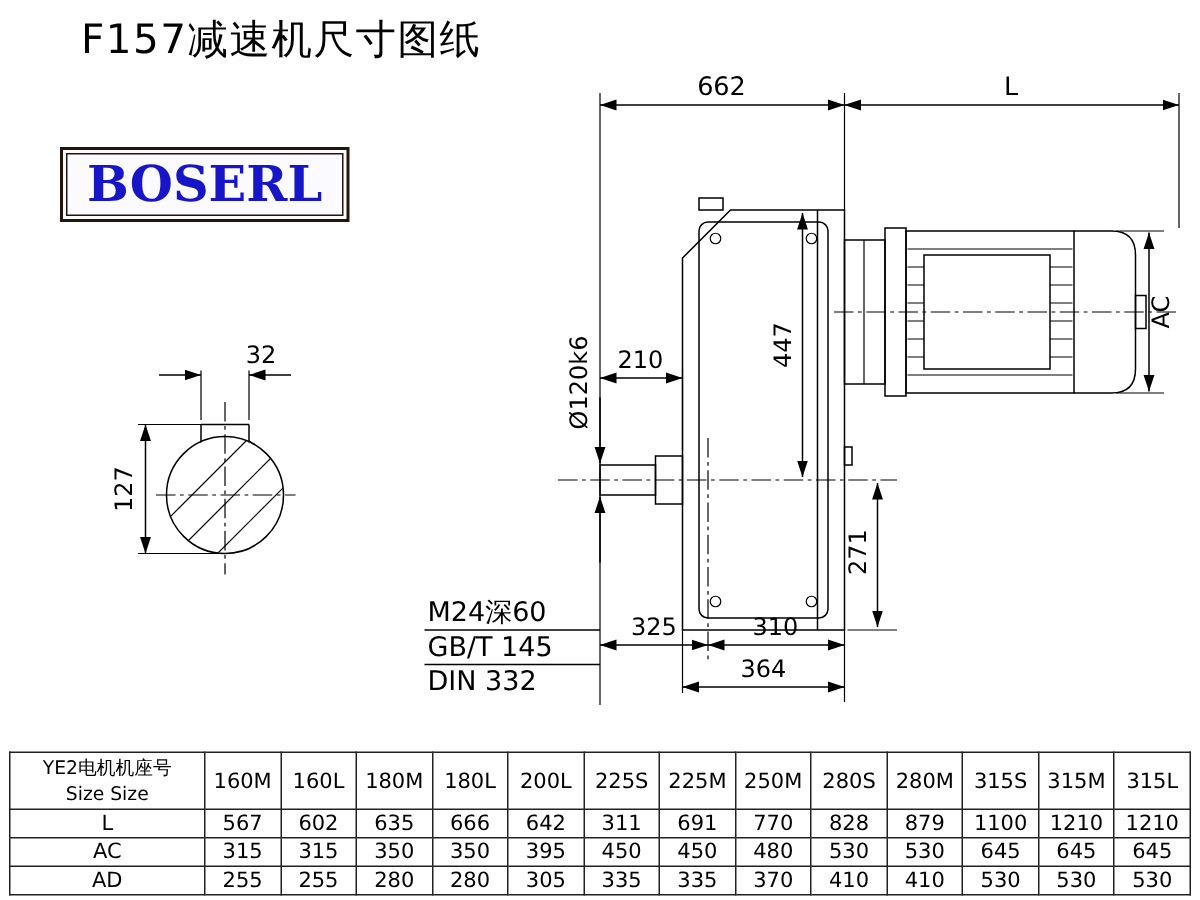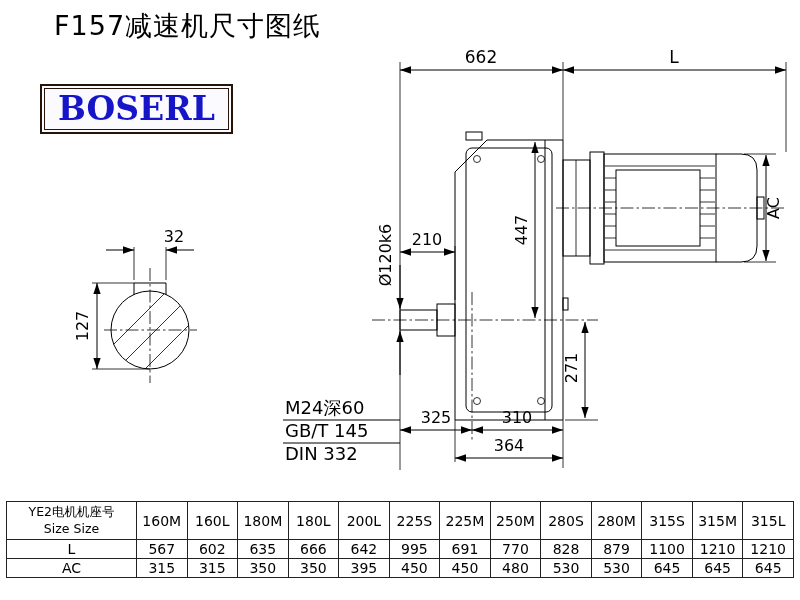--- a/index.html
+++ b/index.html
@@ -2,21 +2,21 @@
 <html><head>
 <meta charset="utf-8">
 <style>
   * { margin:0; padding:0; box-sizing:border-box; }
   html,body { width:800px; height:600px; background:#ffffff; overflow:hidden; position:relative;
               font-family:"DejaVu Sans", sans-serif; color:#000; }
 
   .page-title { position:absolute; left:54px; top:8px; font-size:27px; font-weight:normal;
                 letter-spacing:1px; }
 
-  .logo { position:absolute; left:40px; top:84px; border:2px solid #26140a; background:#fbfaff;
+  .logo { position:absolute; left:40px; top:98px; border:2px solid #26140a; background:#fbfaff;
           padding:2px; }
   .logo-inner { border:1px solid #26140a; padding:0 13px; font-family:"DejaVu Serif", serif;
                 font-size:33px; font-weight:bold; color:#1616c8; line-height:40px; }
 
   svg.drawing { position:absolute; left:0; top:0; }
   svg .ln   { stroke:#000; stroke-width:1; fill:none; }
   svg .thin { stroke:#000; stroke-width:0.8; fill:none; }
   svg .cl   { stroke:#000; stroke-width:0.8; fill:none; stroke-dasharray:13 3 2.5 3; }
   svg .fillw{ fill:#fff; stroke:#000; stroke-width:1; }
   svg text  { font-size:16px; fill:#000; font-family:"DejaVu Sans", sans-serif; }
@@ -213,21 +213,21 @@
           <th>315L</th>
         </tr>
 
     <tr>
           <th>L</th>
           <td>567</td>
           <td>602</td>
           <td>635</td>
           <td>666</td>
           <td>642</td>
-          <td>995</td>
+          <td>311</td>
           <td>691</td>
           <td>770</td>
           <td>828</td>
           <td>879</td>
           <td>1100</td>
           <td>1210</td>
           <td>1210</td>
         </tr>
         <tr>
           <th>AC</th>
@@ -238,15 +238,31 @@
           <td>395</td>
           <td>450</td>
           <td>450</td>
           <td>480</td>
           <td>530</td>
           <td>530</td>
           <td>645</td>
           <td>645</td>
           <td>645</td>
         </tr>
+        <tr>
+          <th>AD</th>
+          <td>255</td>
+          <td>255</td>
+          <td>280</td>
+          <td>280</td>
+          <td>305</td>
+          <td>335</td>
+          <td>335</td>
+          <td>370</td>
+          <td>410</td>
+          <td>410</td>
+          <td>530</td>
+          <td>530</td>
+          <td>530</td>
+        </tr>
       </tbody>
   </table>
 </div>
 
 </body></html>

